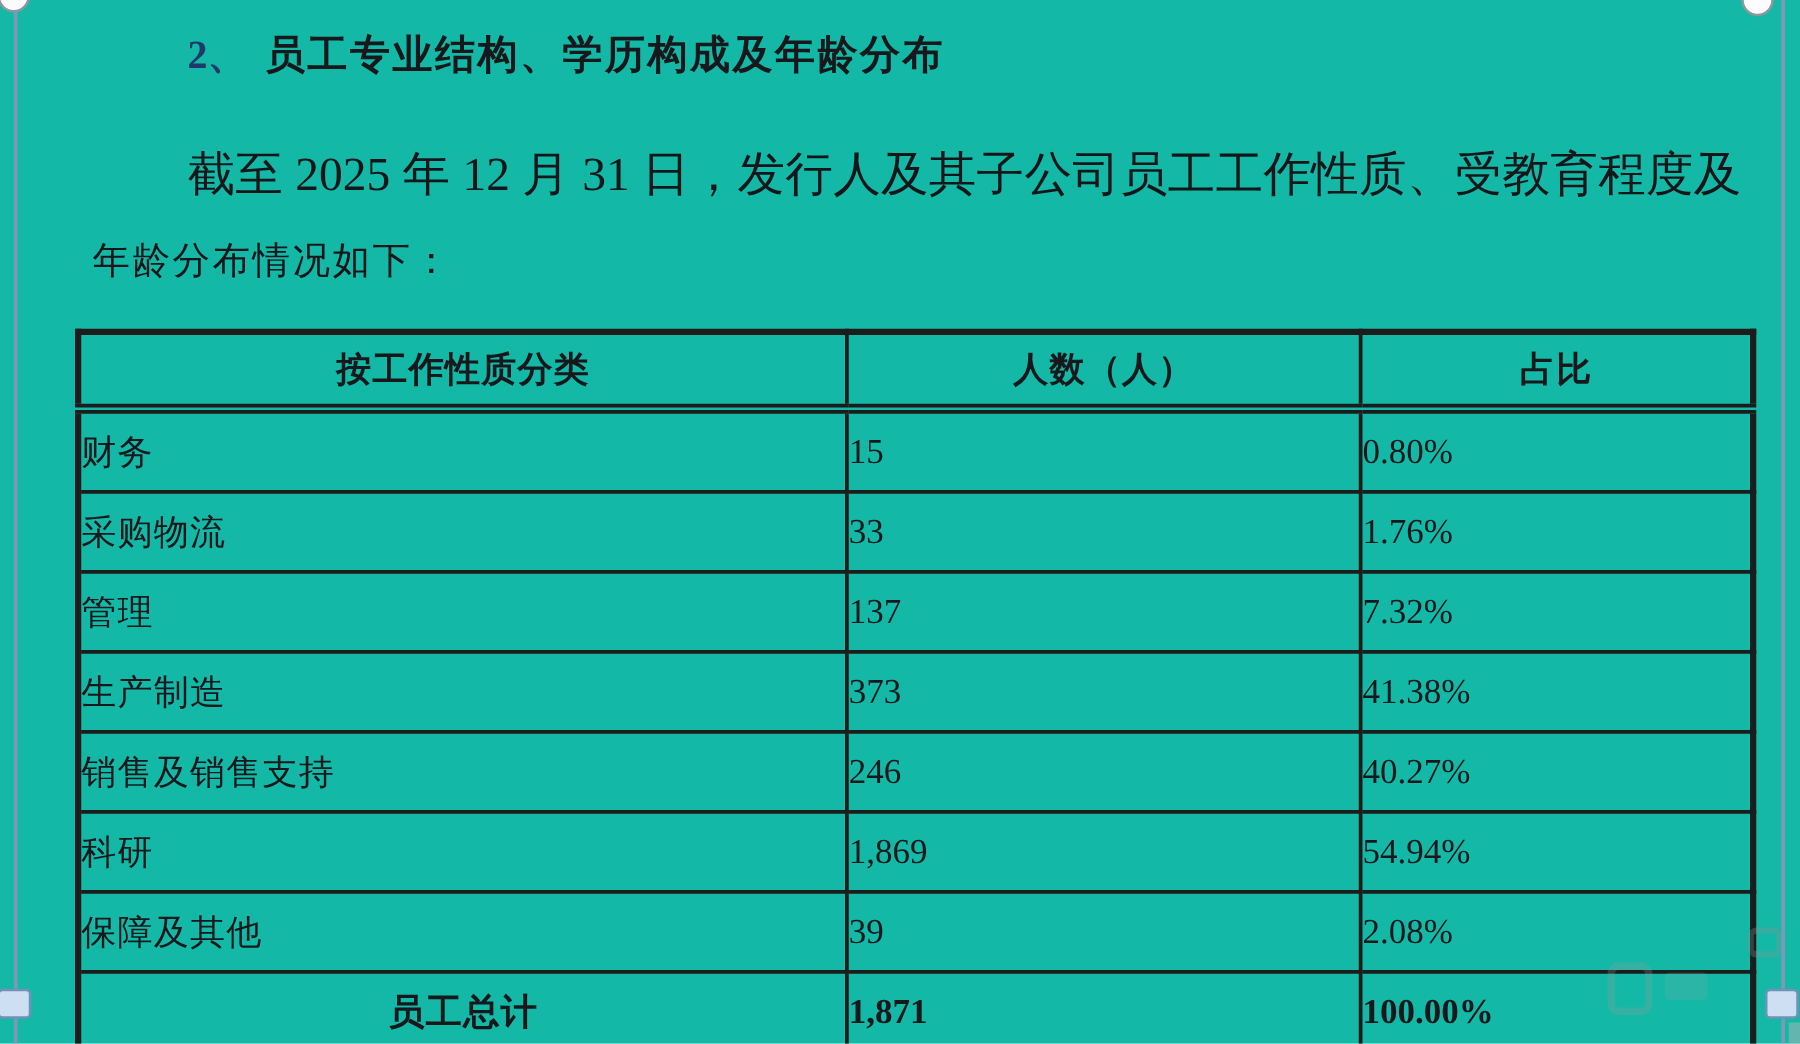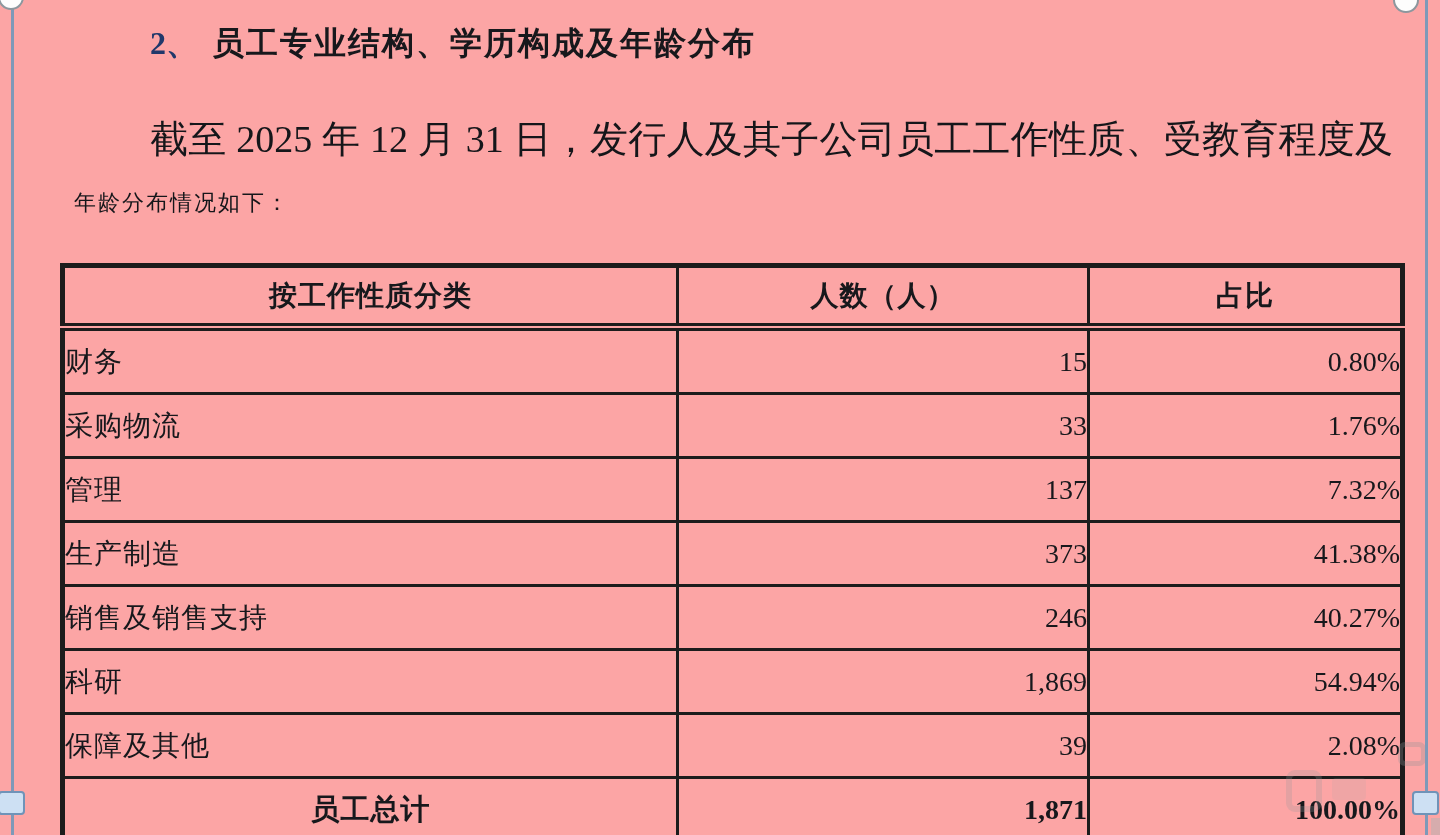--- a/index.html
+++ b/index.html
@@ -5,21 +5,21 @@
   html, body {
     margin: 0;
     padding: 0;
     background: #ffffff;
     font-family: "Liberation Serif", "DejaVu Serif", serif;
   }
   .screen {
     position: relative;
     width: 1440px;
     height: 835px;
-    background: #fca5a5;
+    background: #14b8a6;
     overflow: hidden;
   }
 
   
   .sel-line {
     position: absolute;
     top: 0;
     bottom: 0;
     width: 3px;
     background: #7e99b8;
@@ -80,21 +80,21 @@
     color: #15161a;
     text-align: justify;
     text-align-last: justify;
     white-space: normal;
     z-index: 2;
   }
   .para-line2 {
     position: absolute;
     left: 74px;
     top: 188px;
-    font-size: 22px;
+    font-size: 30px;
     color: #15161a;
     letter-spacing: 2px;
     z-index: 2;
   }
 
   
   table.emp {
     position: absolute;
     left: 60px;
     top: 263px;
@@ -128,21 +128,21 @@
     height: 61px;
     font-size: 28px;
     margin-top: 12px;
   }
   td.cat {
     text-align: left;
     padding-left: 18px;
     letter-spacing: 1px;
   }
   td.num {
-    text-align: right;
+    text-align: left;
     padding-right: 18px;
   }
   tr.total td {
     font-weight: bold;
   }
   tr.total td.cat {
     text-align: center;
     padding-left: 0;
     font-family: "Liberation Sans", "DejaVu Sans", sans-serif;
     font-size: 29px;

